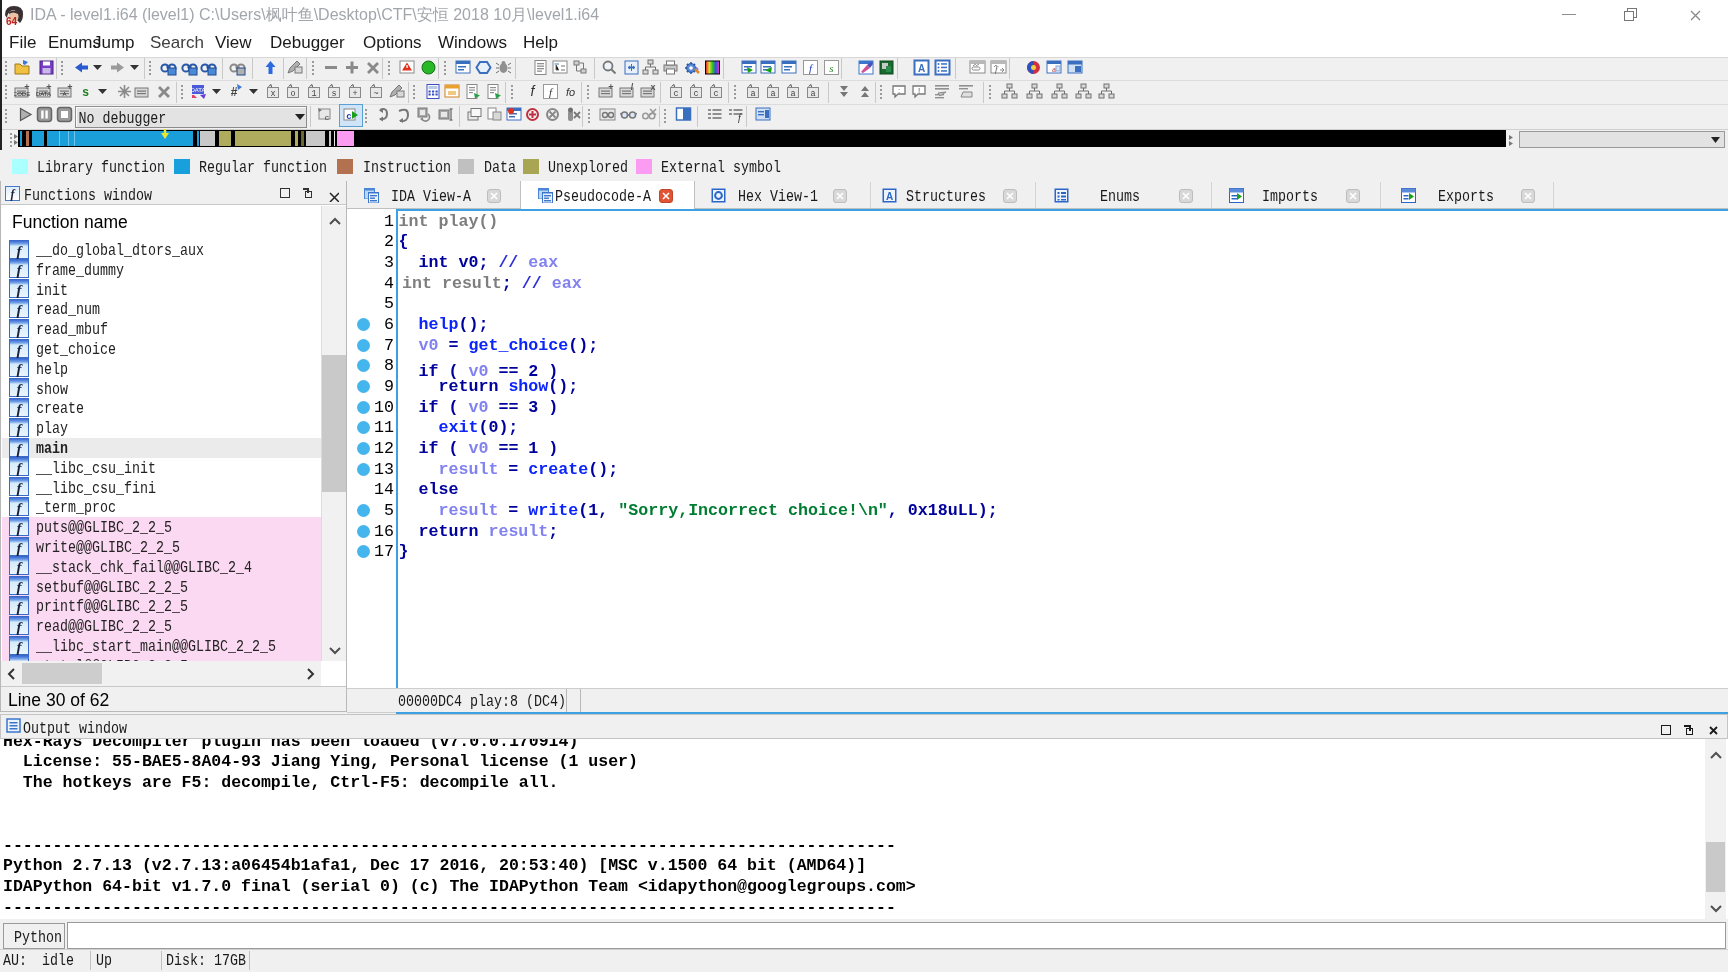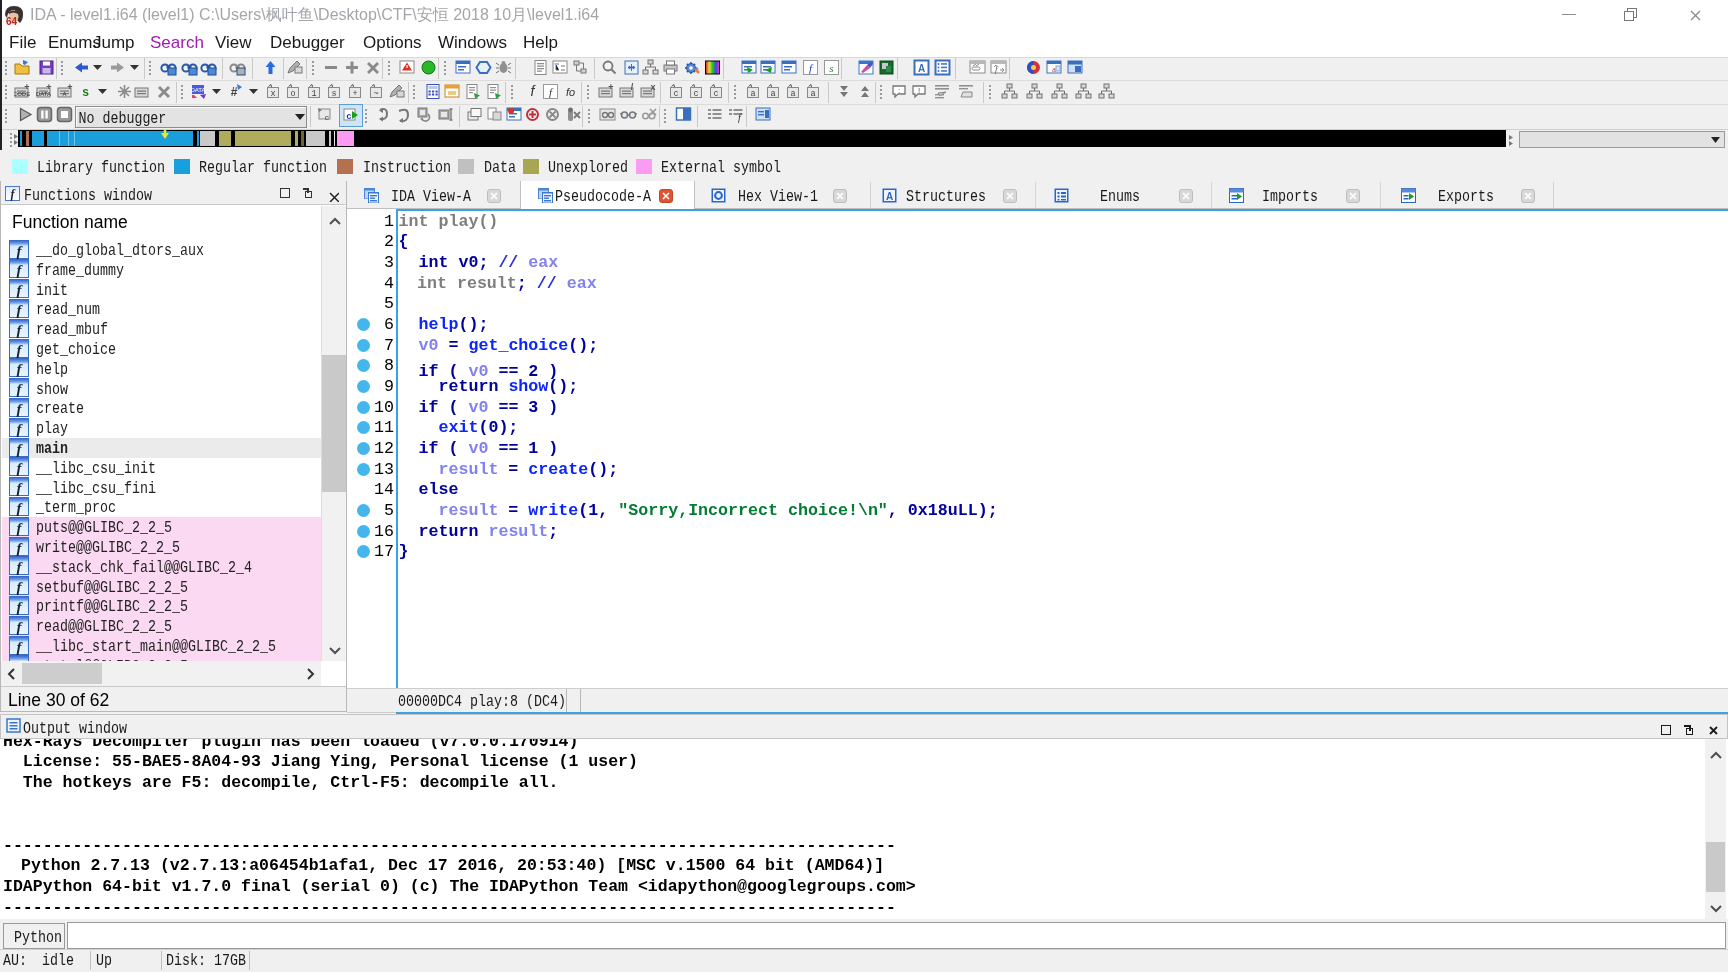--- a/index.html
+++ b/index.html
@@ -21,21 +21,21 @@
 <div class="abs" style="left:1562px;top:13.5px;width:14px;height:1.6px;background:#8e8e8e"></div>
 <div class="abs" style="left:1627px;top:8px;width:10px;height:10px;border:1.2px solid #777;background:#fff"></div>
 <div class="abs" style="left:1624px;top:11px;width:10px;height:10px;border:1.2px solid #777;background:#fff"></div>
 <svg class="abs" style="left:1687px;top:7px" width="15" height="15" viewBox="0 0 15 15">
     <path d="M4 4 l9 9 M13 4 l-9 9" stroke="#888" stroke-width="1.3"></path>
   </svg>
 <div class="abs" style="left:0;top:30px;width:1728px;height:27px;background:#fff"></div>
 <div class="abs" style="left:9px;top:33px;font:normal 17px 'Liberation Sans',sans-serif;color:#1a1a1a;white-space:pre;">File</div>
 <div class="abs" style="left:48px;top:33px;font:normal 17px 'Liberation Sans',sans-serif;color:#1a1a1a;white-space:pre;">Enums</div>
 <div class="abs" style="left:93px;top:33px;font:normal 17px 'Liberation Sans',sans-serif;color:#1a1a1a;white-space:pre;">Jump</div>
-<div class="abs" style="left:150px;top:33px;font:normal 17px 'Liberation Sans',sans-serif;color:#a21caf;white-space:pre;">Search</div>
+<div class="abs" style="left:150px;top:33px;font:normal 17px 'Liberation Sans',sans-serif;color:#404040;white-space:pre;">Search</div>
 <div class="abs" style="left:215px;top:33px;font:normal 17px 'Liberation Sans',sans-serif;color:#1a1a1a;white-space:pre;">View</div>
 <div class="abs" style="left:270px;top:33px;font:normal 17px 'Liberation Sans',sans-serif;color:#1a1a1a;white-space:pre;">Debugger</div>
 <div class="abs" style="left:363px;top:33px;font:normal 17px 'Liberation Sans',sans-serif;color:#1a1a1a;white-space:pre;">Options</div>
 <div class="abs" style="left:438px;top:33px;font:normal 17px 'Liberation Sans',sans-serif;color:#1a1a1a;white-space:pre;">Windows</div>
 <div class="abs" style="left:523px;top:33px;font:normal 17px 'Liberation Sans',sans-serif;color:#1a1a1a;white-space:pre;">Help</div>
 <div class="abs" style="left:0;top:57px;width:1728px;height:73px;background:#f0f0f0;border-top:1px solid #d8d8d8"></div>
 <div class="abs" style="left:0;top:80px;width:1728px;height:1px;background:#dcdcdc"></div>
 <div class="abs" style="left:0;top:104px;width:1728px;height:1px;background:#dcdcdc"></div>
 <div class="abs" style="left:0;top:129px;width:1728px;height:1px;background:#d0d0d0"></div>
 <div class="abs" style="left:0;top:0;width:2px;height:150px;background:#222"></div>
@@ -920,21 +920,21 @@
 <div class="abs" style="left:347px;top:209px;width:1381px;height:479px;background:#fff"></div>
 <div class="abs" style="left:396px;top:209px;width:1332px;height:2px;background:#3da0e3"></div>
 <div class="abs" style="left:396px;top:209px;width:2px;height:479px;background:#3da0e3"></div>
 <div class="abs" style="left:374px;top:211.6px;width:20px;text-align:right;font:16.65px 'Liberation Mono';color:#000;white-space:pre">1</div>
 <div class="abs" style="left:398.5px;top:211.6px;font:bold 16.65px 'Liberation Mono';white-space:pre;color:#00009c"><span style="color:#7e7e7e">int play()</span></div>
 <div class="abs" style="left:374px;top:232.28px;width:20px;text-align:right;font:16.65px 'Liberation Mono';color:#000;white-space:pre">2</div>
 <div class="abs" style="left:398.5px;top:232.28px;font:bold 16.65px 'Liberation Mono';white-space:pre;color:#00009c"><b style="color:#00009c">{</b></div>
 <div class="abs" style="left:374px;top:252.96px;width:20px;text-align:right;font:16.65px 'Liberation Mono';color:#000;white-space:pre">3</div>
 <div class="abs" style="left:398.5px;top:252.96px;font:bold 16.65px 'Liberation Mono';white-space:pre;color:#00009c"><b style="color:#00009c">  int</b><b style="color:#00009c"> v0; </b><span style="color:#2f2fd8">// </span><span style="color:#8181f0">eax</span></div>
 <div class="abs" style="left:374px;top:273.64px;width:20px;text-align:right;font:16.65px 'Liberation Mono';color:#000;white-space:pre">4</div>
-<div class="abs" style="left:397px;top:273.64px;font:bold 16.65px 'Liberation Mono';white-space:pre;color:#00009c"><span style="color:#7e7e7e">  int result</span><b style="color:#00009c">; </b><span style="color:#2f2fd8">// </span><span style="color:#8181f0">eax</span></div>
+<div class="abs" style="left:382px;top:273.64px;font:bold 16.65px 'Liberation Mono';white-space:pre;color:#00009c"><span style="color:#7e7e7e">  int result</span><b style="color:#00009c">; </b><span style="color:#2f2fd8">// </span><span style="color:#8181f0">eax</span></div>
 <div class="abs" style="left:374px;top:294.32px;width:20px;text-align:right;font:16.65px 'Liberation Mono';color:#000;white-space:pre">5</div>
 <div class="abs" style="left:398.5px;top:294.32px;font:bold 16.65px 'Liberation Mono';white-space:pre;color:#00009c"></div>
 <div class="abs" style="left:357px;top:318px;width:13px;height:13px;border-radius:7px;background:#45b5ee"></div>
 <div class="abs" style="left:374px;top:315px;width:20px;text-align:right;font:16.65px 'Liberation Mono';color:#000;white-space:pre">6</div>
 <div class="abs" style="left:398.5px;top:315px;font:bold 16.65px 'Liberation Mono';white-space:pre;color:#00009c">  <b style="color:#0b24fb">help</b><b style="color:#00009c">();</b></div>
 <div class="abs" style="left:357px;top:338.68px;width:13px;height:13px;border-radius:7px;background:#45b5ee"></div>
 <div class="abs" style="left:374px;top:335.68px;width:20px;text-align:right;font:16.65px 'Liberation Mono';color:#000;white-space:pre">7</div>
 <div class="abs" style="left:398.5px;top:335.68px;font:bold 16.65px 'Liberation Mono';white-space:pre;color:#00009c">  <span style="color:#8181f0">v0</span><b style="color:#00009c"> = </b><b style="color:#0b24fb">get_choice</b><b style="color:#00009c">();</b></div>
 <div class="abs" style="left:357px;top:359.36px;width:13px;height:13px;border-radius:7px;background:#45b5ee"></div>
 <div class="abs" style="left:374px;top:356.36px;width:20px;text-align:right;font:16.65px 'Liberation Mono';color:#000;white-space:pre">8</div>
@@ -985,21 +985,21 @@
 <div class="abs" style="left:1684px;top:725px;width:7px;height:2px;background:#1a1a1a"></div>
 <div class="abs" style="left:1689px;top:725px;width:2px;height:6px;background:#1a1a1a"></div>
 <svg class="abs" style="left:1708px;top:725px" width="11" height="11" viewBox="0 0 11 11">
     <path d="M2 2 l7 7 M9 2 l-7 7" stroke="#1a1a1a" stroke-width="1.8"></path>
   </svg>
 <div class="abs" style="left:0;top:739px;width:1705px;height:180px;overflow:hidden;background:#fff">
 <div style="position:absolute;left:3px;top:-7.5px;font:bold 16.55px 'Liberation Mono';color:#000;white-space:pre">Hex-Rays Decompiler plugin has been loaded (v7.0.0.170914)</div>
 <div style="position:absolute;left:3px;top:13.3px;font:bold 16.55px 'Liberation Mono';color:#000;white-space:pre">  License: 55-BAE5-8A04-93 Jiang Ying, Personal license (1 user)</div>
 <div style="position:absolute;left:3px;top:34.1px;font:bold 16.55px 'Liberation Mono';color:#000;white-space:pre">  The hotkeys are F5: decompile, Ctrl-F5: decompile all.</div>
 <div style="position:absolute;left:3px;top:96.5px;font:bold 16.55px 'Liberation Mono';color:#000;white-space:pre">------------------------------------------------------------------------------------------</div>
-<div style="position:absolute;left:21px;top:117.3px;font:bold 16.55px 'Liberation Mono';color:#000;white-space:pre">Python 2.7.13 (v2.7.13:a06454b1afa1, Dec 17 2016, 20:53:40) [MSC v.1500 64 bit (AMD64)]</div>
+<div style="position:absolute;left:3px;top:117.3px;font:bold 16.55px 'Liberation Mono';color:#000;white-space:pre">Python 2.7.13 (v2.7.13:a06454b1afa1, Dec 17 2016, 20:53:40) [MSC v.1500 64 bit (AMD64)]</div>
 <div style="position:absolute;left:3px;top:138.1px;font:bold 16.55px 'Liberation Mono';color:#000;white-space:pre">IDAPython 64-bit v1.7.0 final (serial 0) (c) The IDAPython Team &lt;idapython@googlegroups.com&gt;</div>
 <div style="position:absolute;left:3px;top:158.9px;font:bold 16.55px 'Liberation Mono';color:#000;white-space:pre">------------------------------------------------------------------------------------------</div>
 </div>
 <div class="abs" style="left:1705px;top:739px;width:21px;height:181px;background:#f1f1f1"></div>
 <svg class="abs" style="left:1708px;top:748px" width="15" height="15" viewBox="0 0 15 15">
     <path d="M3 10 l5 -5 5 5" fill="none" stroke="#505050" stroke-width="2"></path>
   </svg>
 <svg class="abs" style="left:1708px;top:900px" width="15" height="15" viewBox="0 0 15 15">
     <path d="M3 6 l5 5 5 -5" fill="none" stroke="#505050" stroke-width="2"></path>
   </svg>

